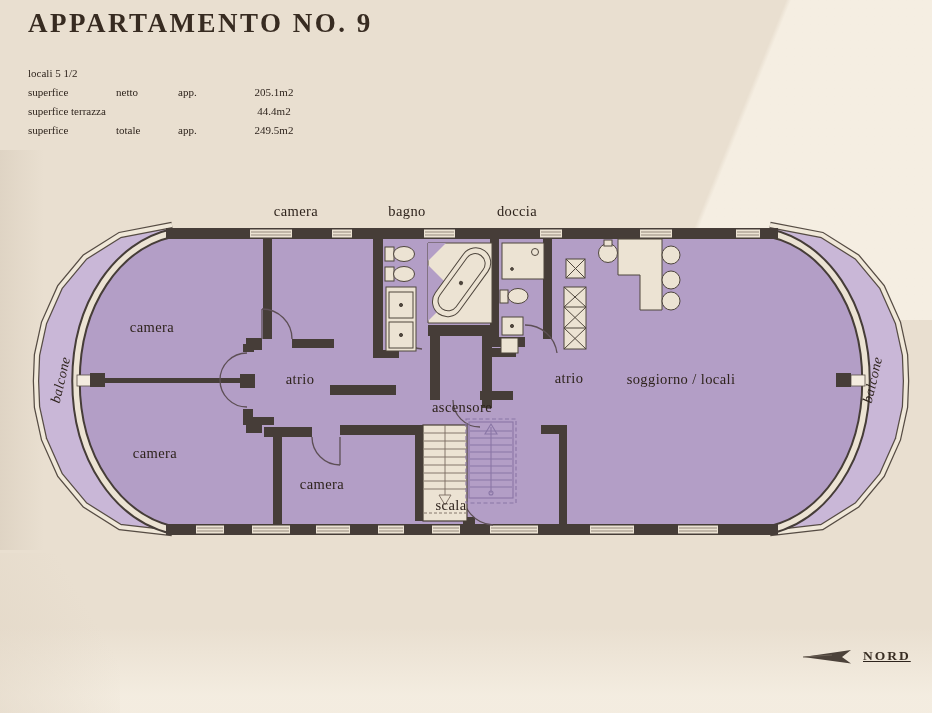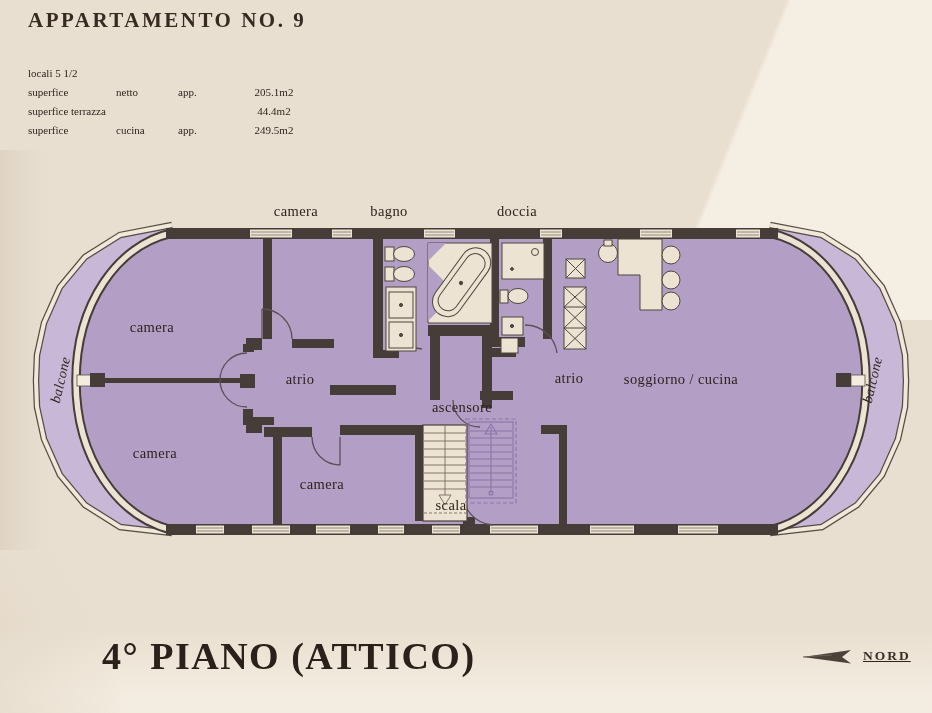--- a/index.html
+++ b/index.html
@@ -20,21 +20,21 @@
     pointer-events:none;}
   .sheen-left{position:absolute;left:0;top:150px;width:44px;height:400px;
     background:linear-gradient(to right, rgba(210,198,181,.45), rgba(210,198,181,0));
     pointer-events:none;}
   .sheen-bl{position:absolute;left:0;bottom:0;width:120px;height:160px;
     background:linear-gradient(60deg, rgba(223,211,194,.55), rgba(223,211,194,0) 70%);
     pointer-events:none;}
 
   .title{
     position:absolute;left:28px;top:8px;
-    font-size:21px;font-weight:700;letter-spacing:2.5px;
+    font-size:27px;font-weight:700;letter-spacing:2.5px;
     color:#372b21;white-space:nowrap;
   }
   .info{
     position:absolute;left:28px;top:64px;
     font-size:11px;line-height:19px;color:#2f251e;
   }
   .info-row{display:grid;grid-template-columns:88px 62px 58px 76px;}
   .info-row span{white-space:nowrap;}
   .info-row .val{text-align:center;}
 
@@ -84,21 +84,21 @@
       <span class="val">205.1m2</span>
     </div>
     <div class="info-row">
       <span>superfice terrazza</span>
       <span></span>
       <span></span>
       <span class="val">44.4m2</span>
     </div>
     <div class="info-row">
       <span>superfice</span>
-      <span>cucina</span>
+      <span>totale</span>
       <span>app.</span>
       <span class="val">249.5m2</span>
     </div>
   </div>
 
   <div class="plan">
     <svg width="932" height="350" viewBox="0 0 932 350">
 
       <g>
         <path fill="#c9b7d7" d="M172,30 L120,40 L85,62 L60,92 L44,128 L37,160 L36,186 L37,212 L44,244 L60,280 L85,310 L120,332 L172,338 L172,335 C118,322 76,264 76,186 C76,108 118,50 172,38 Z"></path>
@@ -313,35 +313,34 @@
         <line x1="470" y1="278" x2="512" y2="278"></line>
           <line x1="470" y1="285" x2="512" y2="285"></line>
         <line x1="470" y1="292" x2="512" y2="292"></line>
         <line x1="491" y1="232" x2="491" y2="298"></line>
         <polygon points="491,229 485,239 497,239"></polygon>
         <circle cx="491" cy="298" r="2"></circle>
       </g>
     </svg>
 
     <span class="rlabel" style="left:296px;top:16px">camera</span>
-    <span class="rlabel" style="left:389px;top:16px">bagno</span>
+    <span class="rlabel" style="left:407px;top:16px">bagno</span>
     <span class="rlabel" style="left:517px;top:16px">doccia</span>
     <span class="rlabel" style="left:152px;top:132px">camera</span>
     <span class="rlabel" style="left:155px;top:258px">camera</span>
     <span class="rlabel" style="left:322px;top:289px">camera</span>
     <span class="rlabel" style="left:300px;top:184px">atrio</span>
     <span class="rlabel" style="left:569px;top:183px">atrio</span>
     <span class="rlabel" style="left:462px;top:212px">ascensore</span>
     <span class="rlabel" style="left:451px;top:310px">scala</span>
-    <span class="rlabel" style="left:681px;top:184px">soggiorno / cucina</span>
+    <span class="rlabel" style="left:681px;top:184px">soggiorno / locali</span>
     <span class="rlabel rot" style="left:61px;top:185px">balcone</span>
     <span class="rlabel rot" style="left:873px;top:185px">balcone</span>
   </div>
 
-  <div class="floor-title">4° PIANO (ATTICO)</div>
 
   <div class="compass">
     <svg width="54" height="16" viewBox="0 0 54 16">
       <polygon points="1,9 49,2 40,9 49,15.5" fill="#4c423a"></polygon>
       <line x1="1" y1="9" x2="30" y2="7" stroke="#6b6055" stroke-width="1"></line>
     </svg>
     <span class="compass-label">NORD</span>
   </div>
 
 </div>

